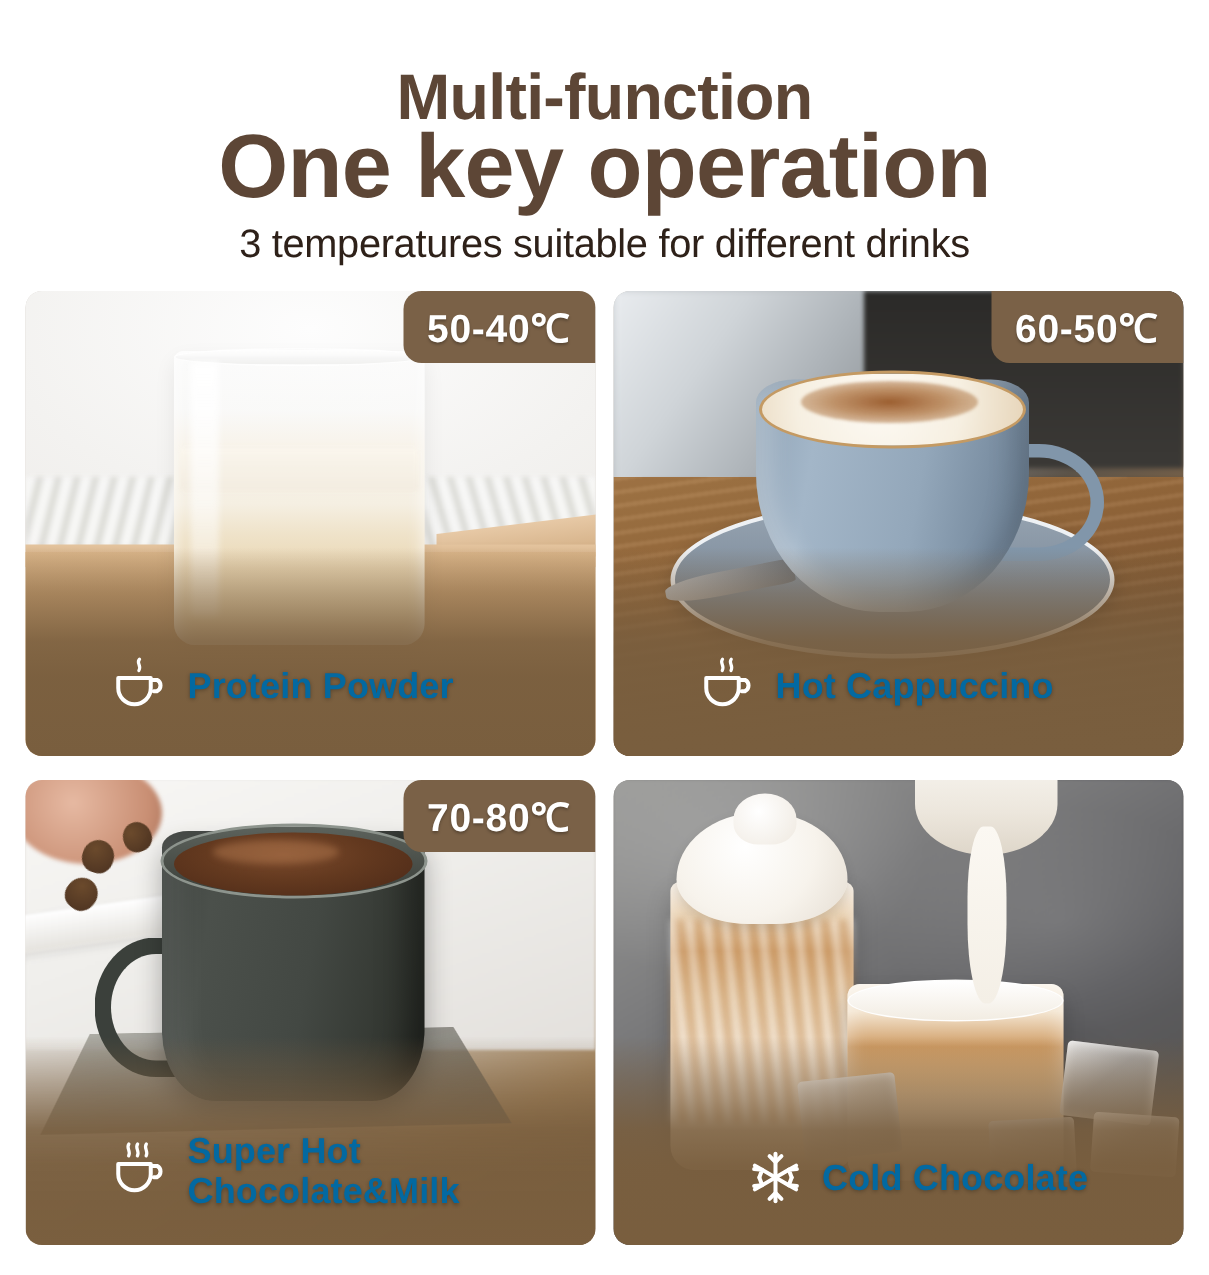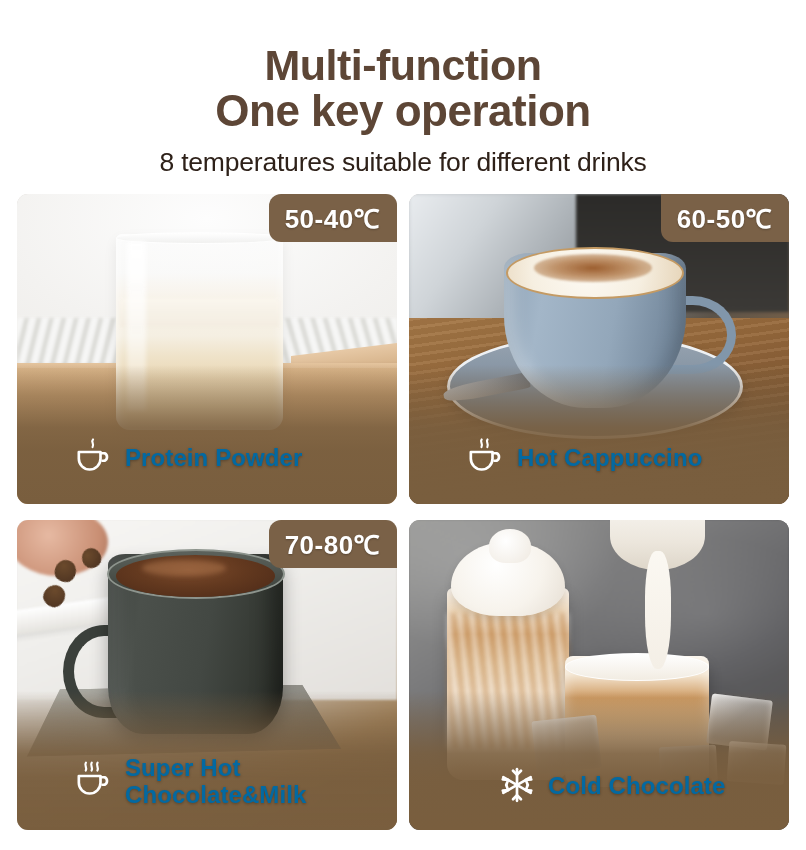--- a/index.html
+++ b/index.html
@@ -25,21 +25,21 @@
     text-align: center;
   }
   .title-line {
     font-weight: bold;
     font-size: 43px;
     line-height: 46px;
     letter-spacing: -0.5px;
     color: #5d4636;
     text-shadow: 1px 1px 0 rgba(255,255,255,0.55);
   }
-  .title-line-2 { font-size: 44px; }
+  .title-line-2 { font-size: 60px; }
   .subtitle {
     margin-top: 13px;
     font-size: 26.5px;
     line-height: 30px;
     font-weight: 400;
     color: #2e2119;
     letter-spacing: -0.2px;
   }
 
   
@@ -419,21 +419,21 @@
   .p4 .i4 { left: 84%; top: 72%; width: 15%; height: 13%; transform: rotate(4deg); }
 </style>
 </head>
 <body>
 
 <div class="page">
 
   <div class="header">
     <div class="title-line">Multi-function</div>
     <div class="title-line title-line-2">One key operation</div>
-    <div class="subtitle">8 temperatures suitable for different drinks</div>
+    <div class="subtitle">3 temperatures suitable for different drinks</div>
   </div>
 
   <div class="grid">
 
     <div class="card">
       <div class="photo p1">
         <div class="cloth"></div>
         <div class="cloth-r"></div>
         <div class="tray-rim-r"></div>
         <div class="tray-rim"></div>

